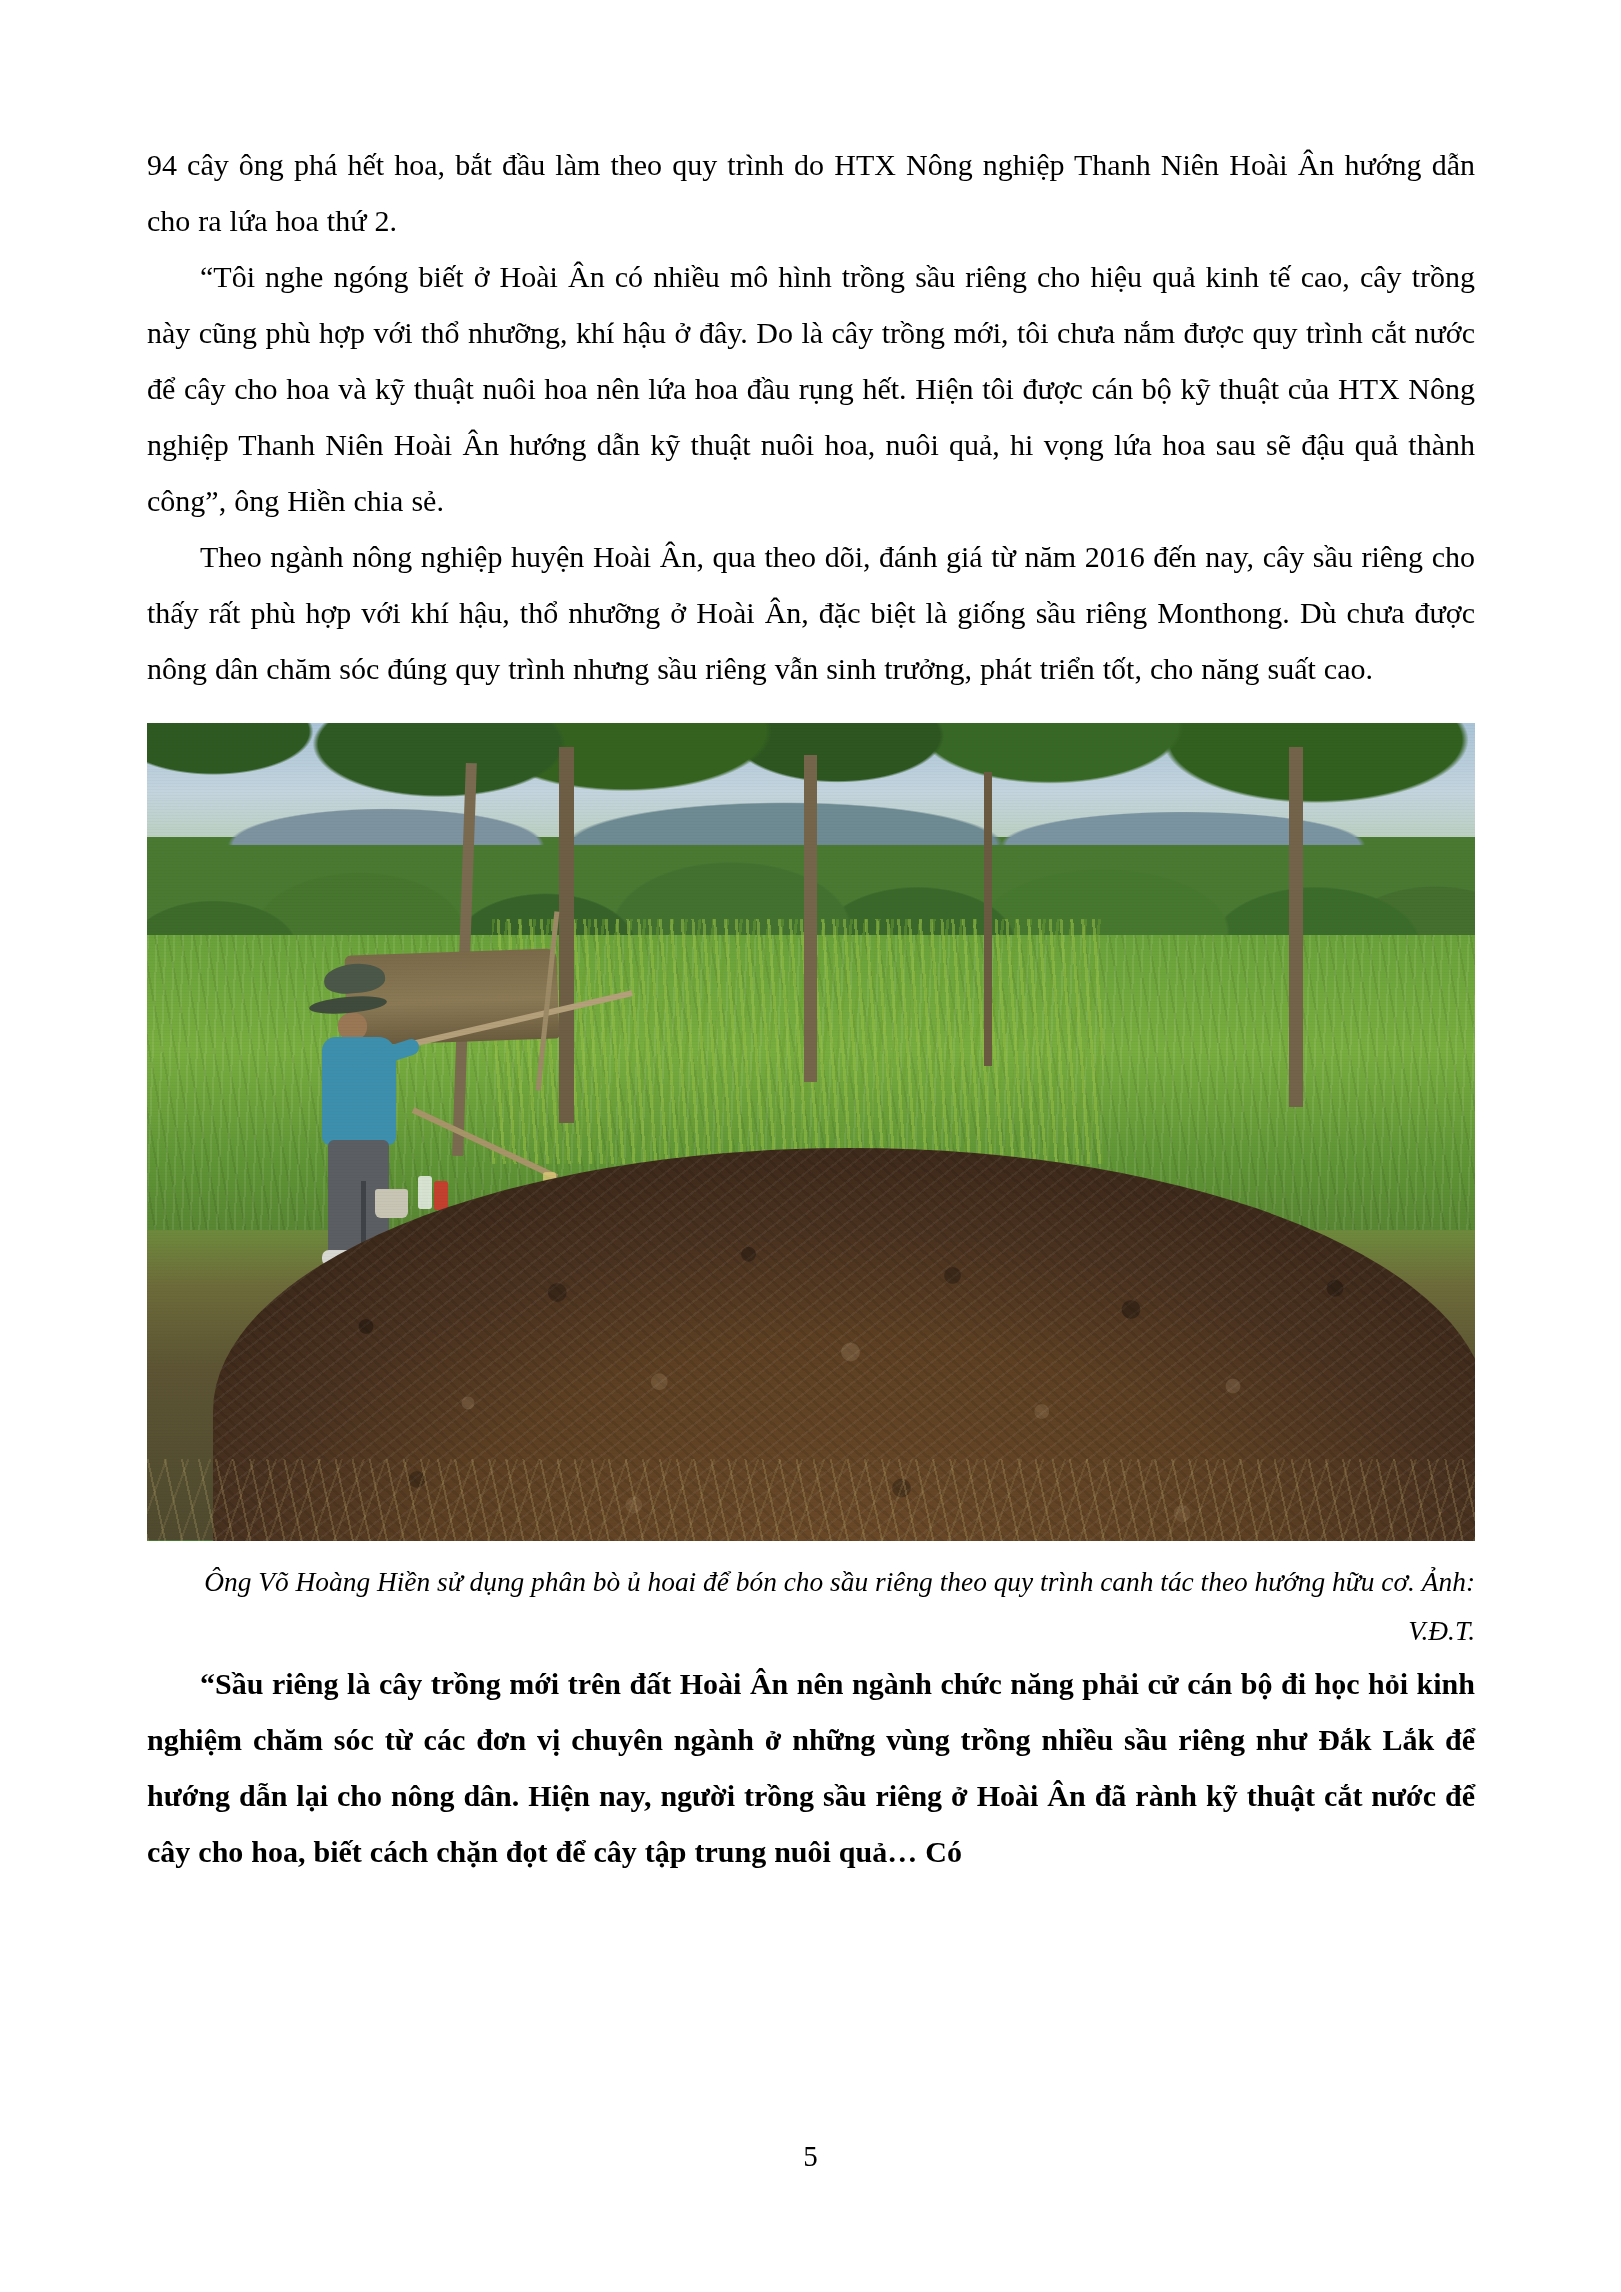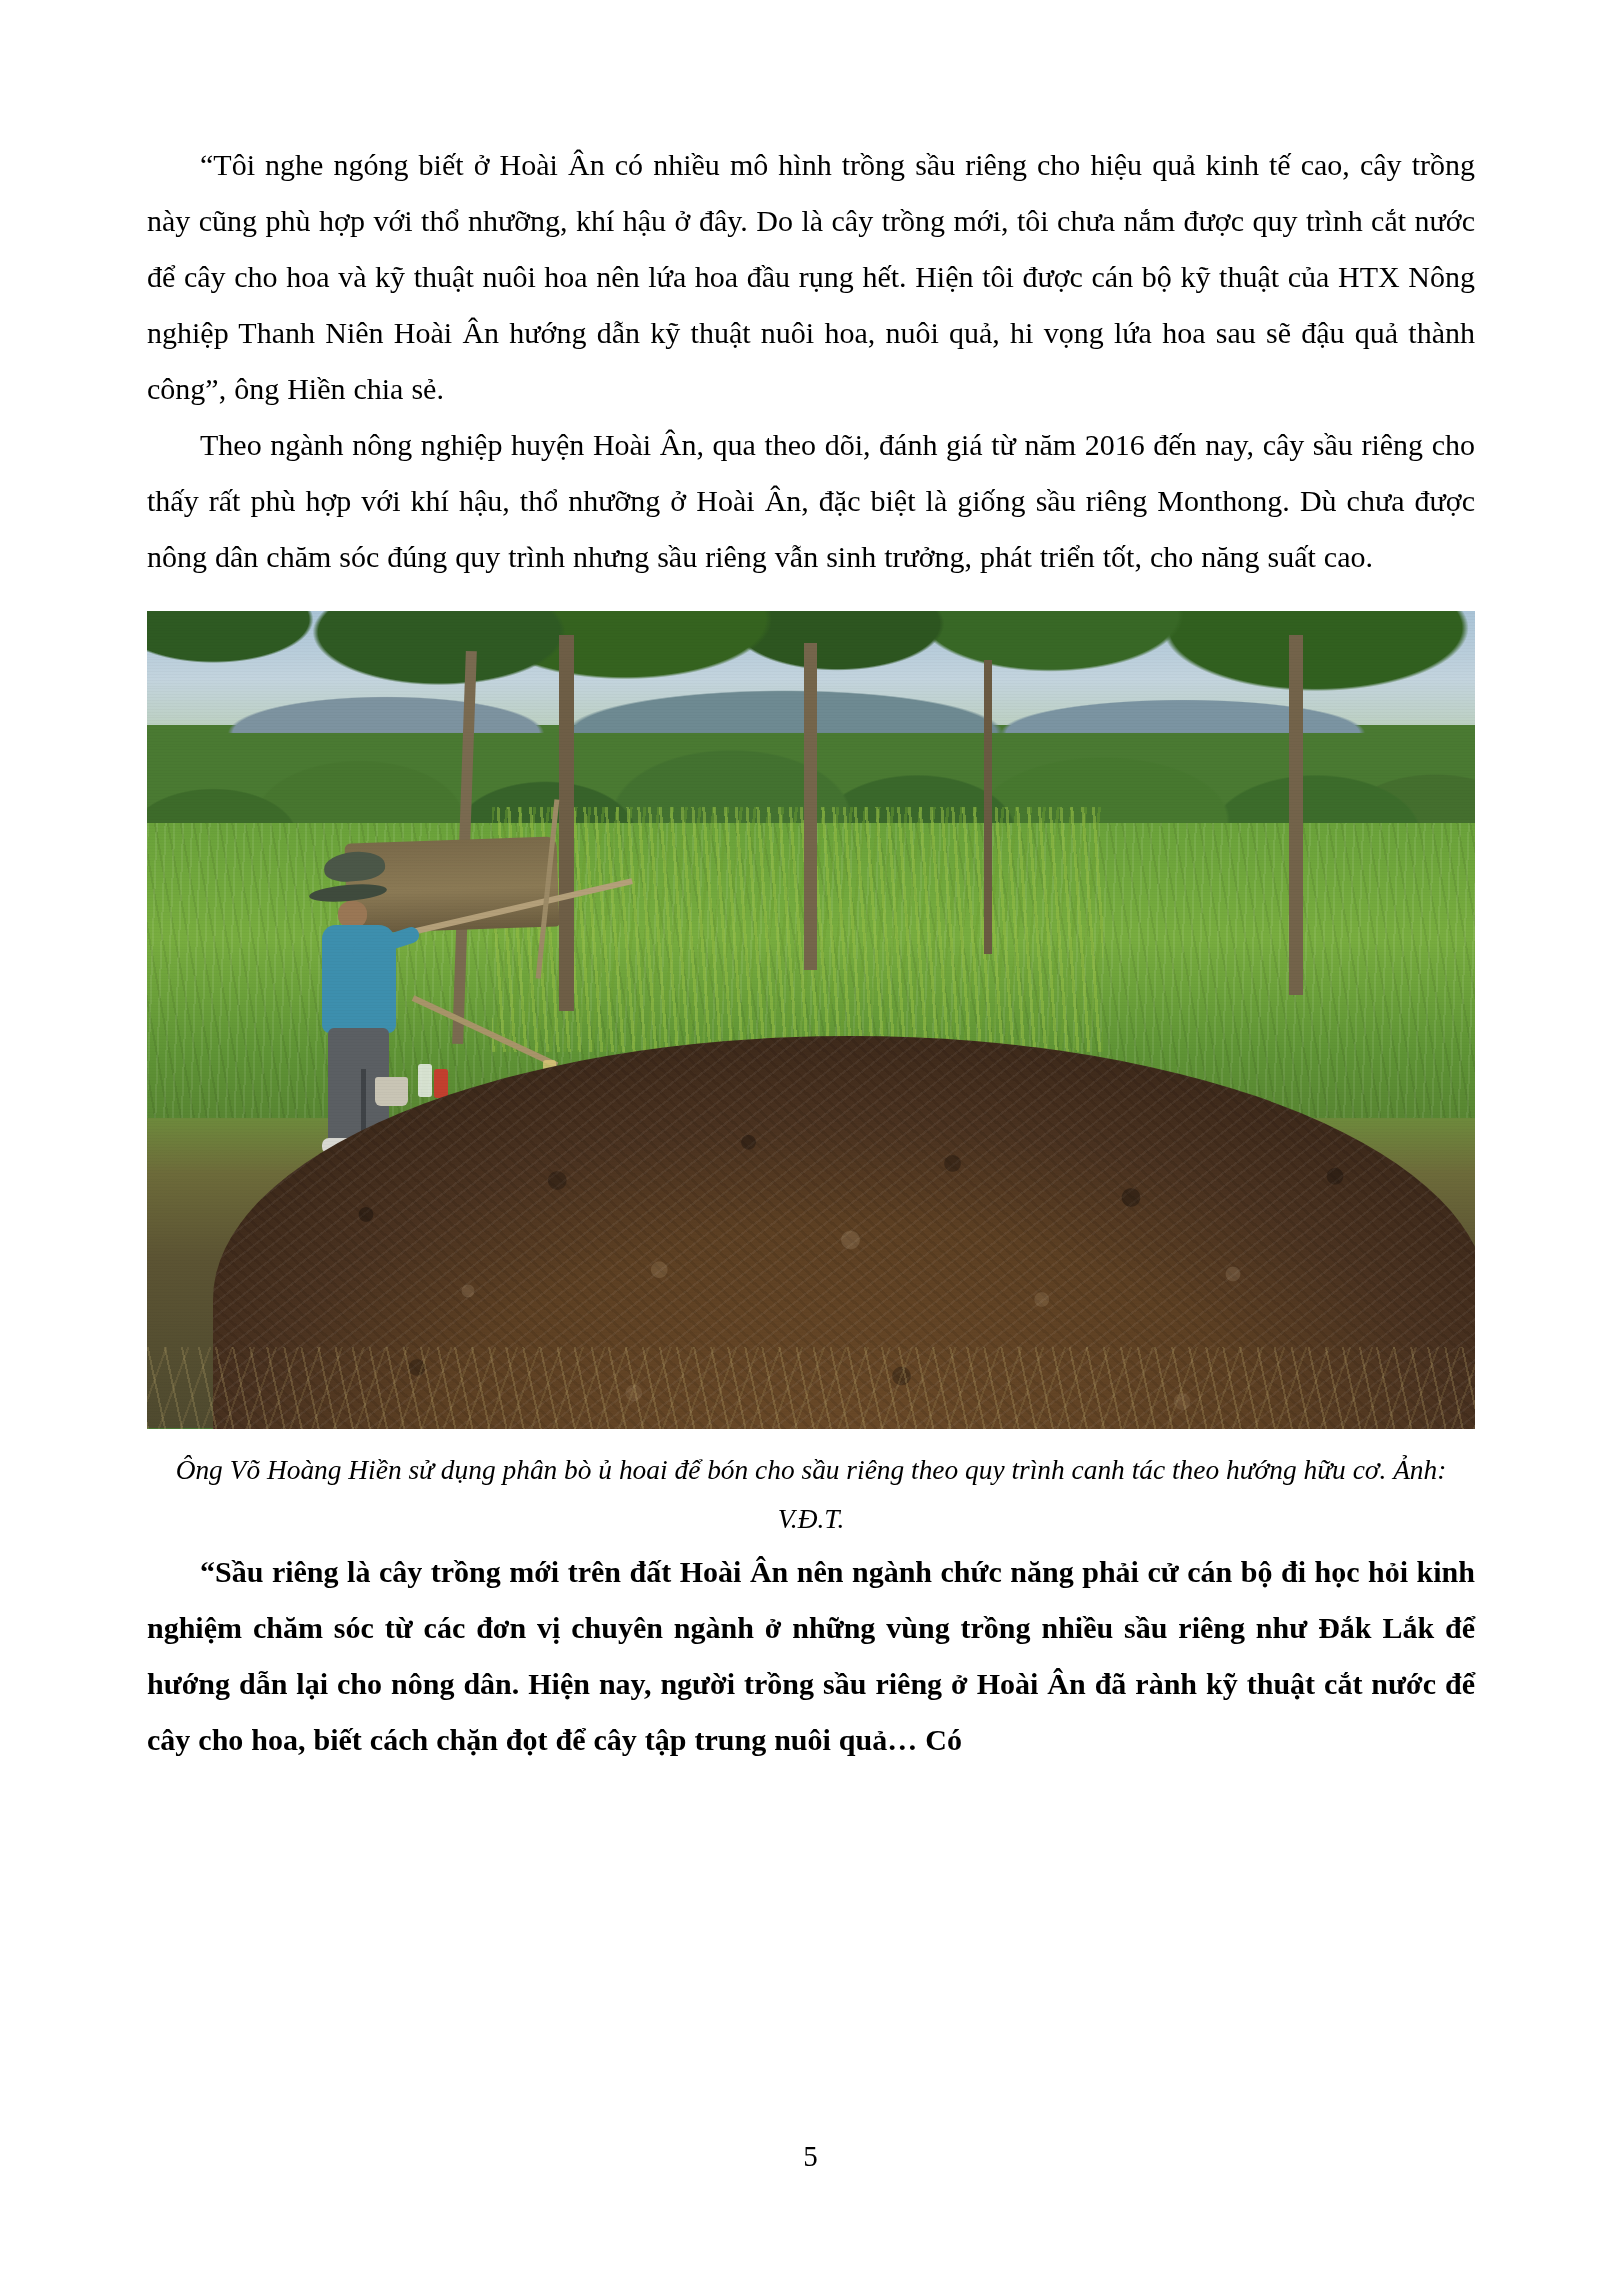--- a/index.html
+++ b/index.html
@@ -275,21 +275,21 @@
     position: absolute;
     inset: 0;
     background-image: repeating-linear-gradient(0deg, rgba(0,0,0,0.025) 0 1px, transparent 1px 2.9px);
     pointer-events: none;
   }
   .caption {
     margin-top: 17.6px;
     font-size: 27.4px;
     line-height: 49px;
     font-style: italic;
-    text-align: center;
+    text-align: right;
     font-family: "Liberation Serif", serif;
   }
   .after-figure {
     margin-top: 7.8px;
     font-weight: bold;
   }
   .page-number {
     position: absolute;
     left: 0;
     top: 2140px;
@@ -299,20 +299,21 @@
     font-family: "Liberation Serif", serif;
   }
 </style>
 </head>
 <body>
 
 <div class="page">
 
   <div class="content">
 
+    <p class="para">94 cây ông phá hết hoa, bắt đầu làm theo quy trình do HTX Nông nghiệp Thanh Niên Hoài Ân hướng dẫn cho ra lứa hoa thứ 2.</p>
     <p class="para indent">“Tôi nghe ngóng biết ở Hoài Ân có nhiều mô hình trồng sầu riêng cho hiệu quả kinh tế cao, cây trồng này cũng phù hợp với thổ nhưỡng, khí hậu ở đây. Do là cây trồng mới, tôi chưa nắm được quy trình cắt nước để cây cho hoa và kỹ thuật nuôi hoa nên lứa hoa đầu rụng hết. Hiện tôi được cán bộ kỹ thuật của HTX Nông nghiệp Thanh Niên Hoài Ân hướng dẫn kỹ thuật nuôi hoa, nuôi quả, hi vọng lứa hoa sau sẽ đậu quả thành công”, ông Hiền chia sẻ.</p>
     <p class="para indent">Theo ngành nông nghiệp huyện Hoài Ân, qua theo dõi, đánh giá từ năm 2016 đến nay, cây sầu riêng cho thấy rất phù hợp với khí hậu, thổ nhưỡng ở Hoài Ân, đặc biệt là giống sầu riêng Monthong. Dù chưa được nông dân chăm sóc đúng quy trình nhưng sầu riêng vẫn sinh trưởng, phát triển tốt, cho năng suất cao.</p>
 
     <div class="figure">
       <div class="photo" role="img">
         <div class="sky"></div>
         <div class="mountains"></div>
         <div class="treeline"></div>
         <div class="canopy"></div>
         <div class="field"></div>

